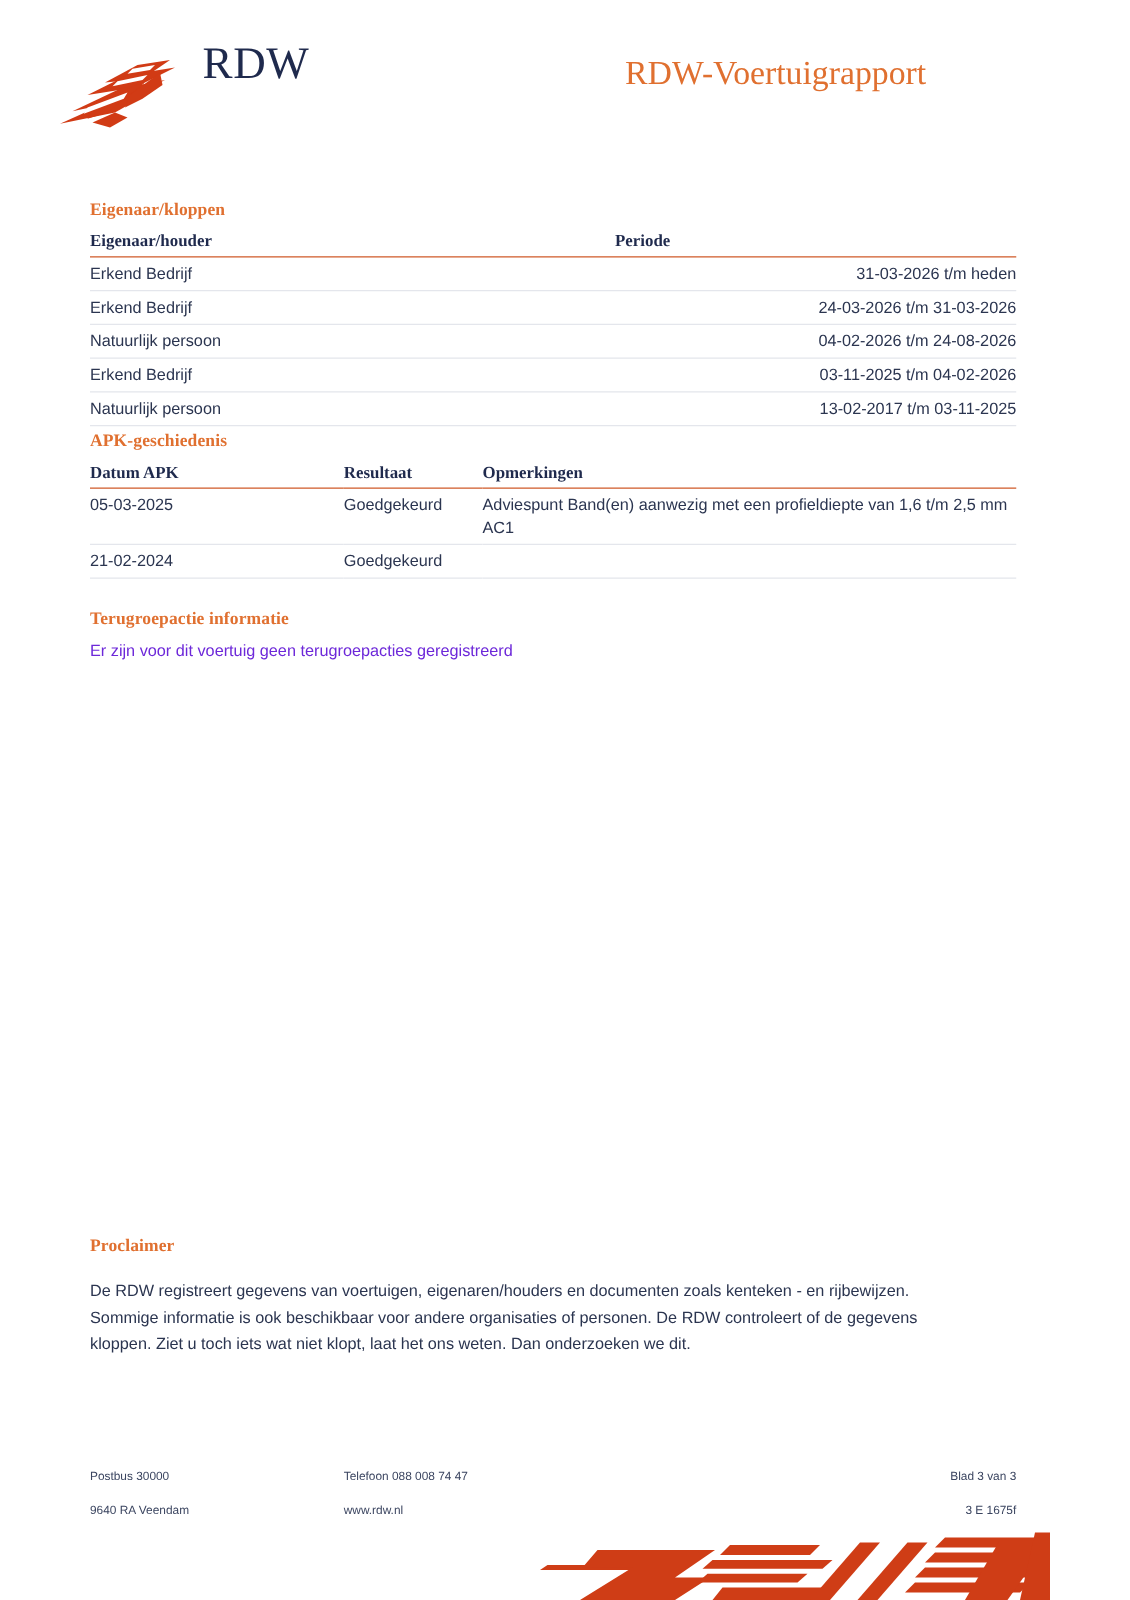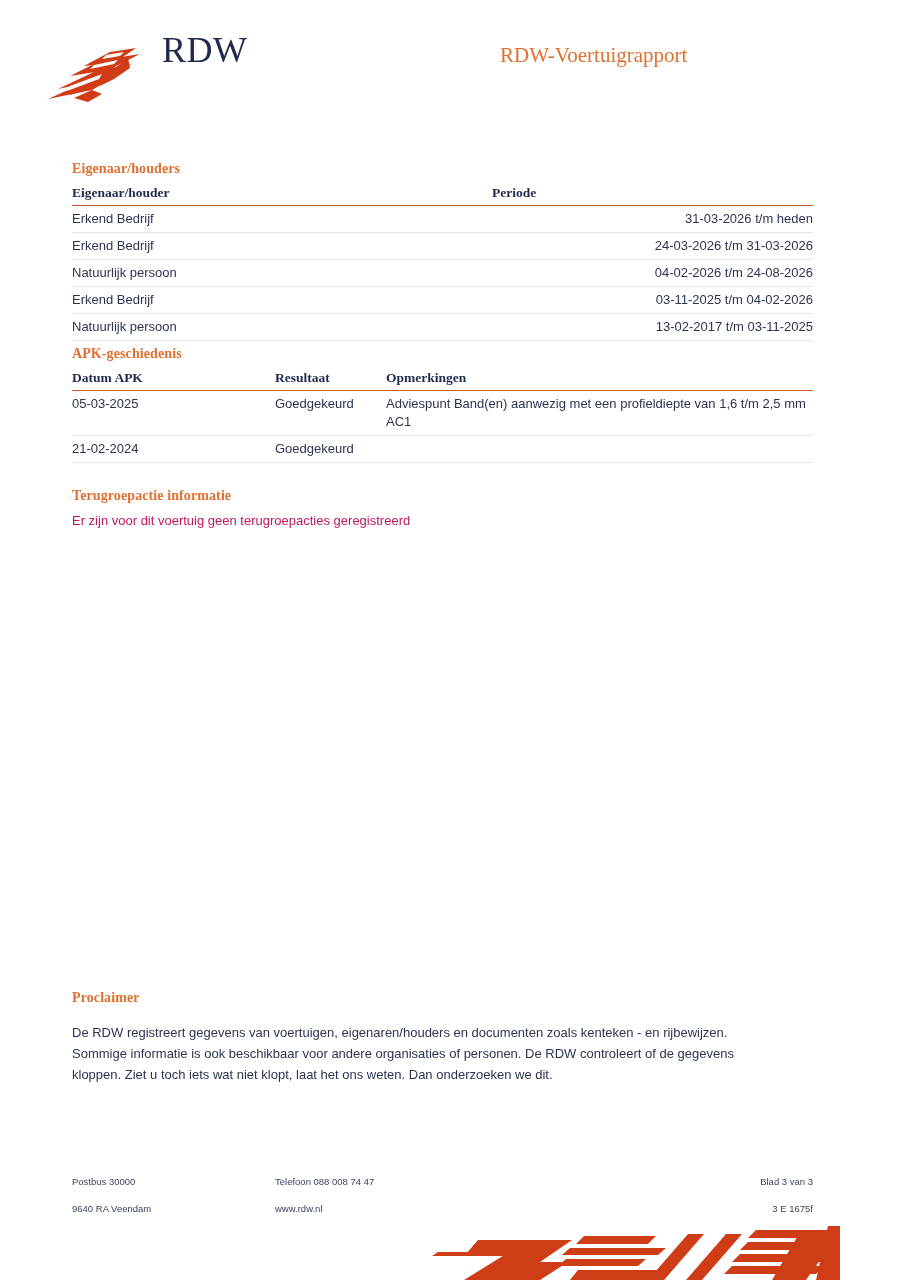--- a/index.html
+++ b/index.html
@@ -56,21 +56,21 @@
     letter-spacing: 0.5px;
     color: #1f2a4d;
     line-height: 1;
   }
 
   .report-title {
     position: absolute;
     left: 500px;
     top: 43px;
     font-family: "Liberation Serif", serif;
-    font-size: 21px;
+    font-size: 27px;
     color: #e07030;
     letter-spacing: 0px;
     white-space: nowrap;
   }
 
   .meta-row {
     position: absolute;
     left: 500px;
     top: 96px;
   }
@@ -141,21 +141,21 @@
   .col-period { width: 321px; }
 
   
   .col-date { width: 203px; }
   .col-res  { width: 111px; }
   .col-rem  { width: 427px; }
 
   .recall-text {
     font-family: "Liberation Sans", sans-serif;
     font-size: 13px;
-    color: #be185d;
+    color: #6d28d9;
     line-height: 19px;
     margin: 0;
   }
 
   .disclaimer-body p {
     font-family: "Liberation Sans", sans-serif;
     font-size: 13px;
     color: #2b3550;
     line-height: 21px;
     margin: 0;
@@ -217,21 +217,21 @@
         </g>
       </svg>
       <div class="logo-text">RDW</div>
     </div>
 
     <div class="report-title">RDW-Voertuigrapport</div>
 
   </div>
 
   <div class="section" style="top:161px;">
-    <div class="section-title">Eigenaar/houders</div>
+    <div class="section-title">Eigenaar/kloppen</div>
     <table class="rdw-table">
       <colgroup>
           <col class="col-owner">
           <col class="col-period">
         </colgroup>
       <thead>
         <tr>
           <th>Eigenaar/houder</th>
           <th class="ta-right">Periode</th>
         </tr>

